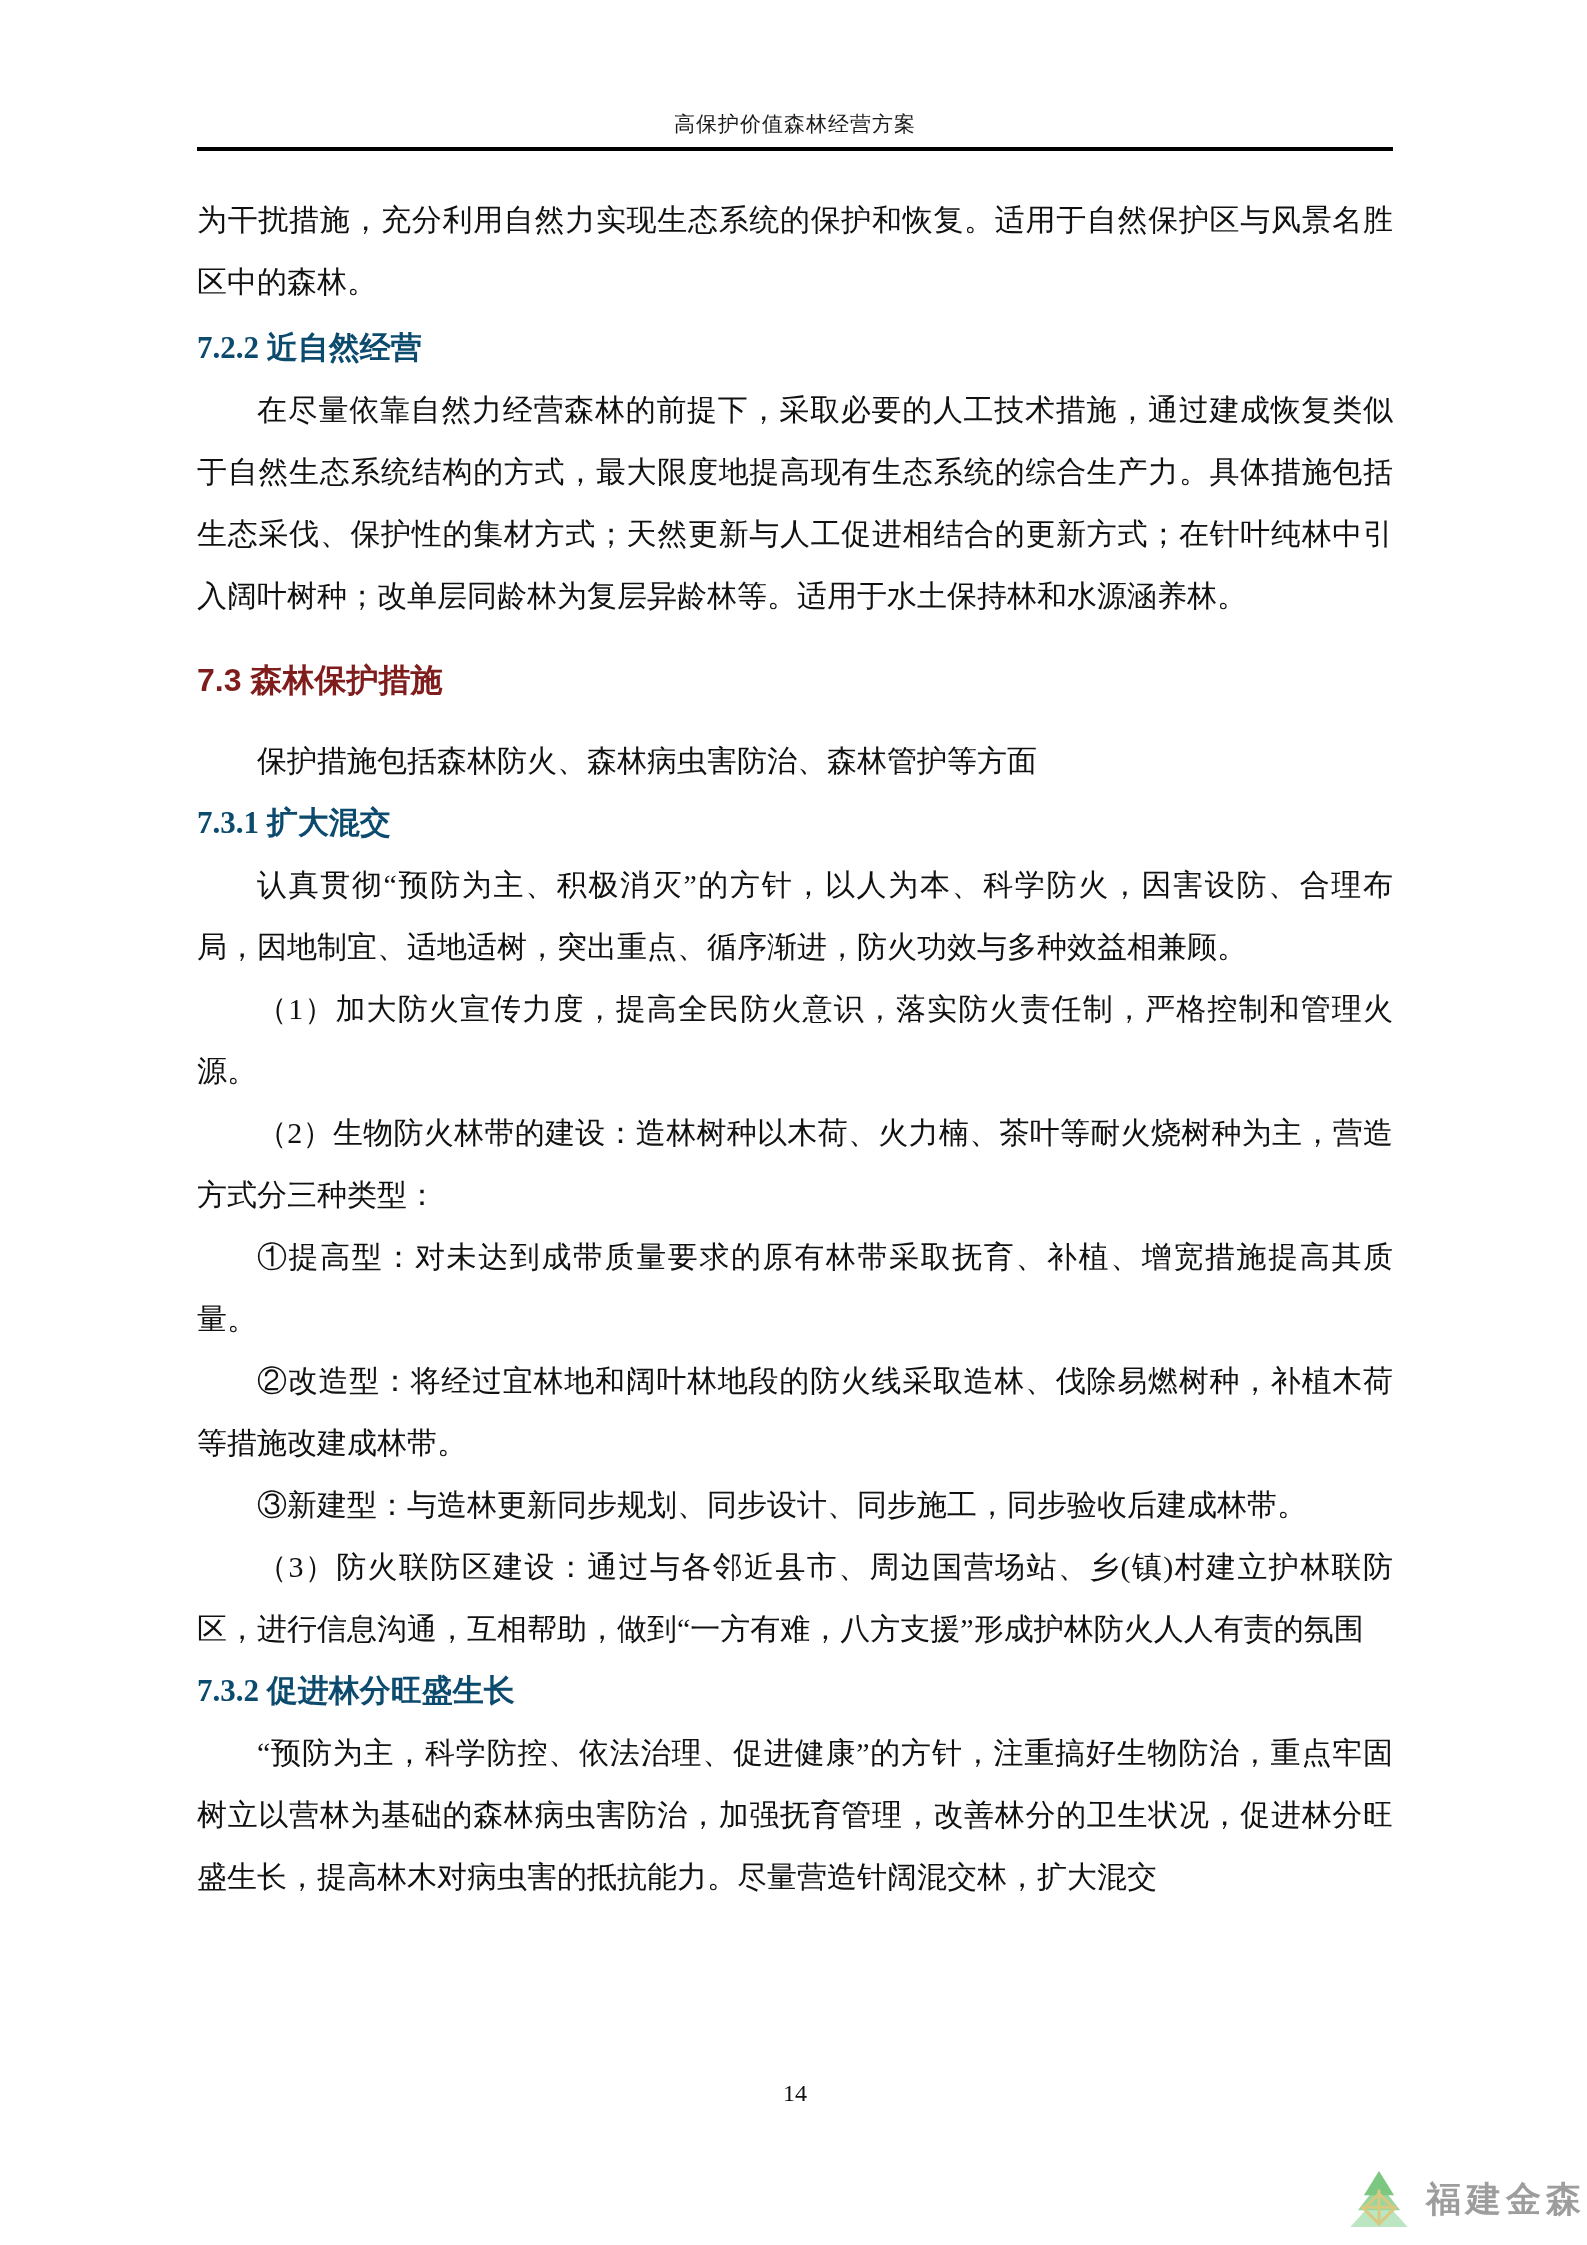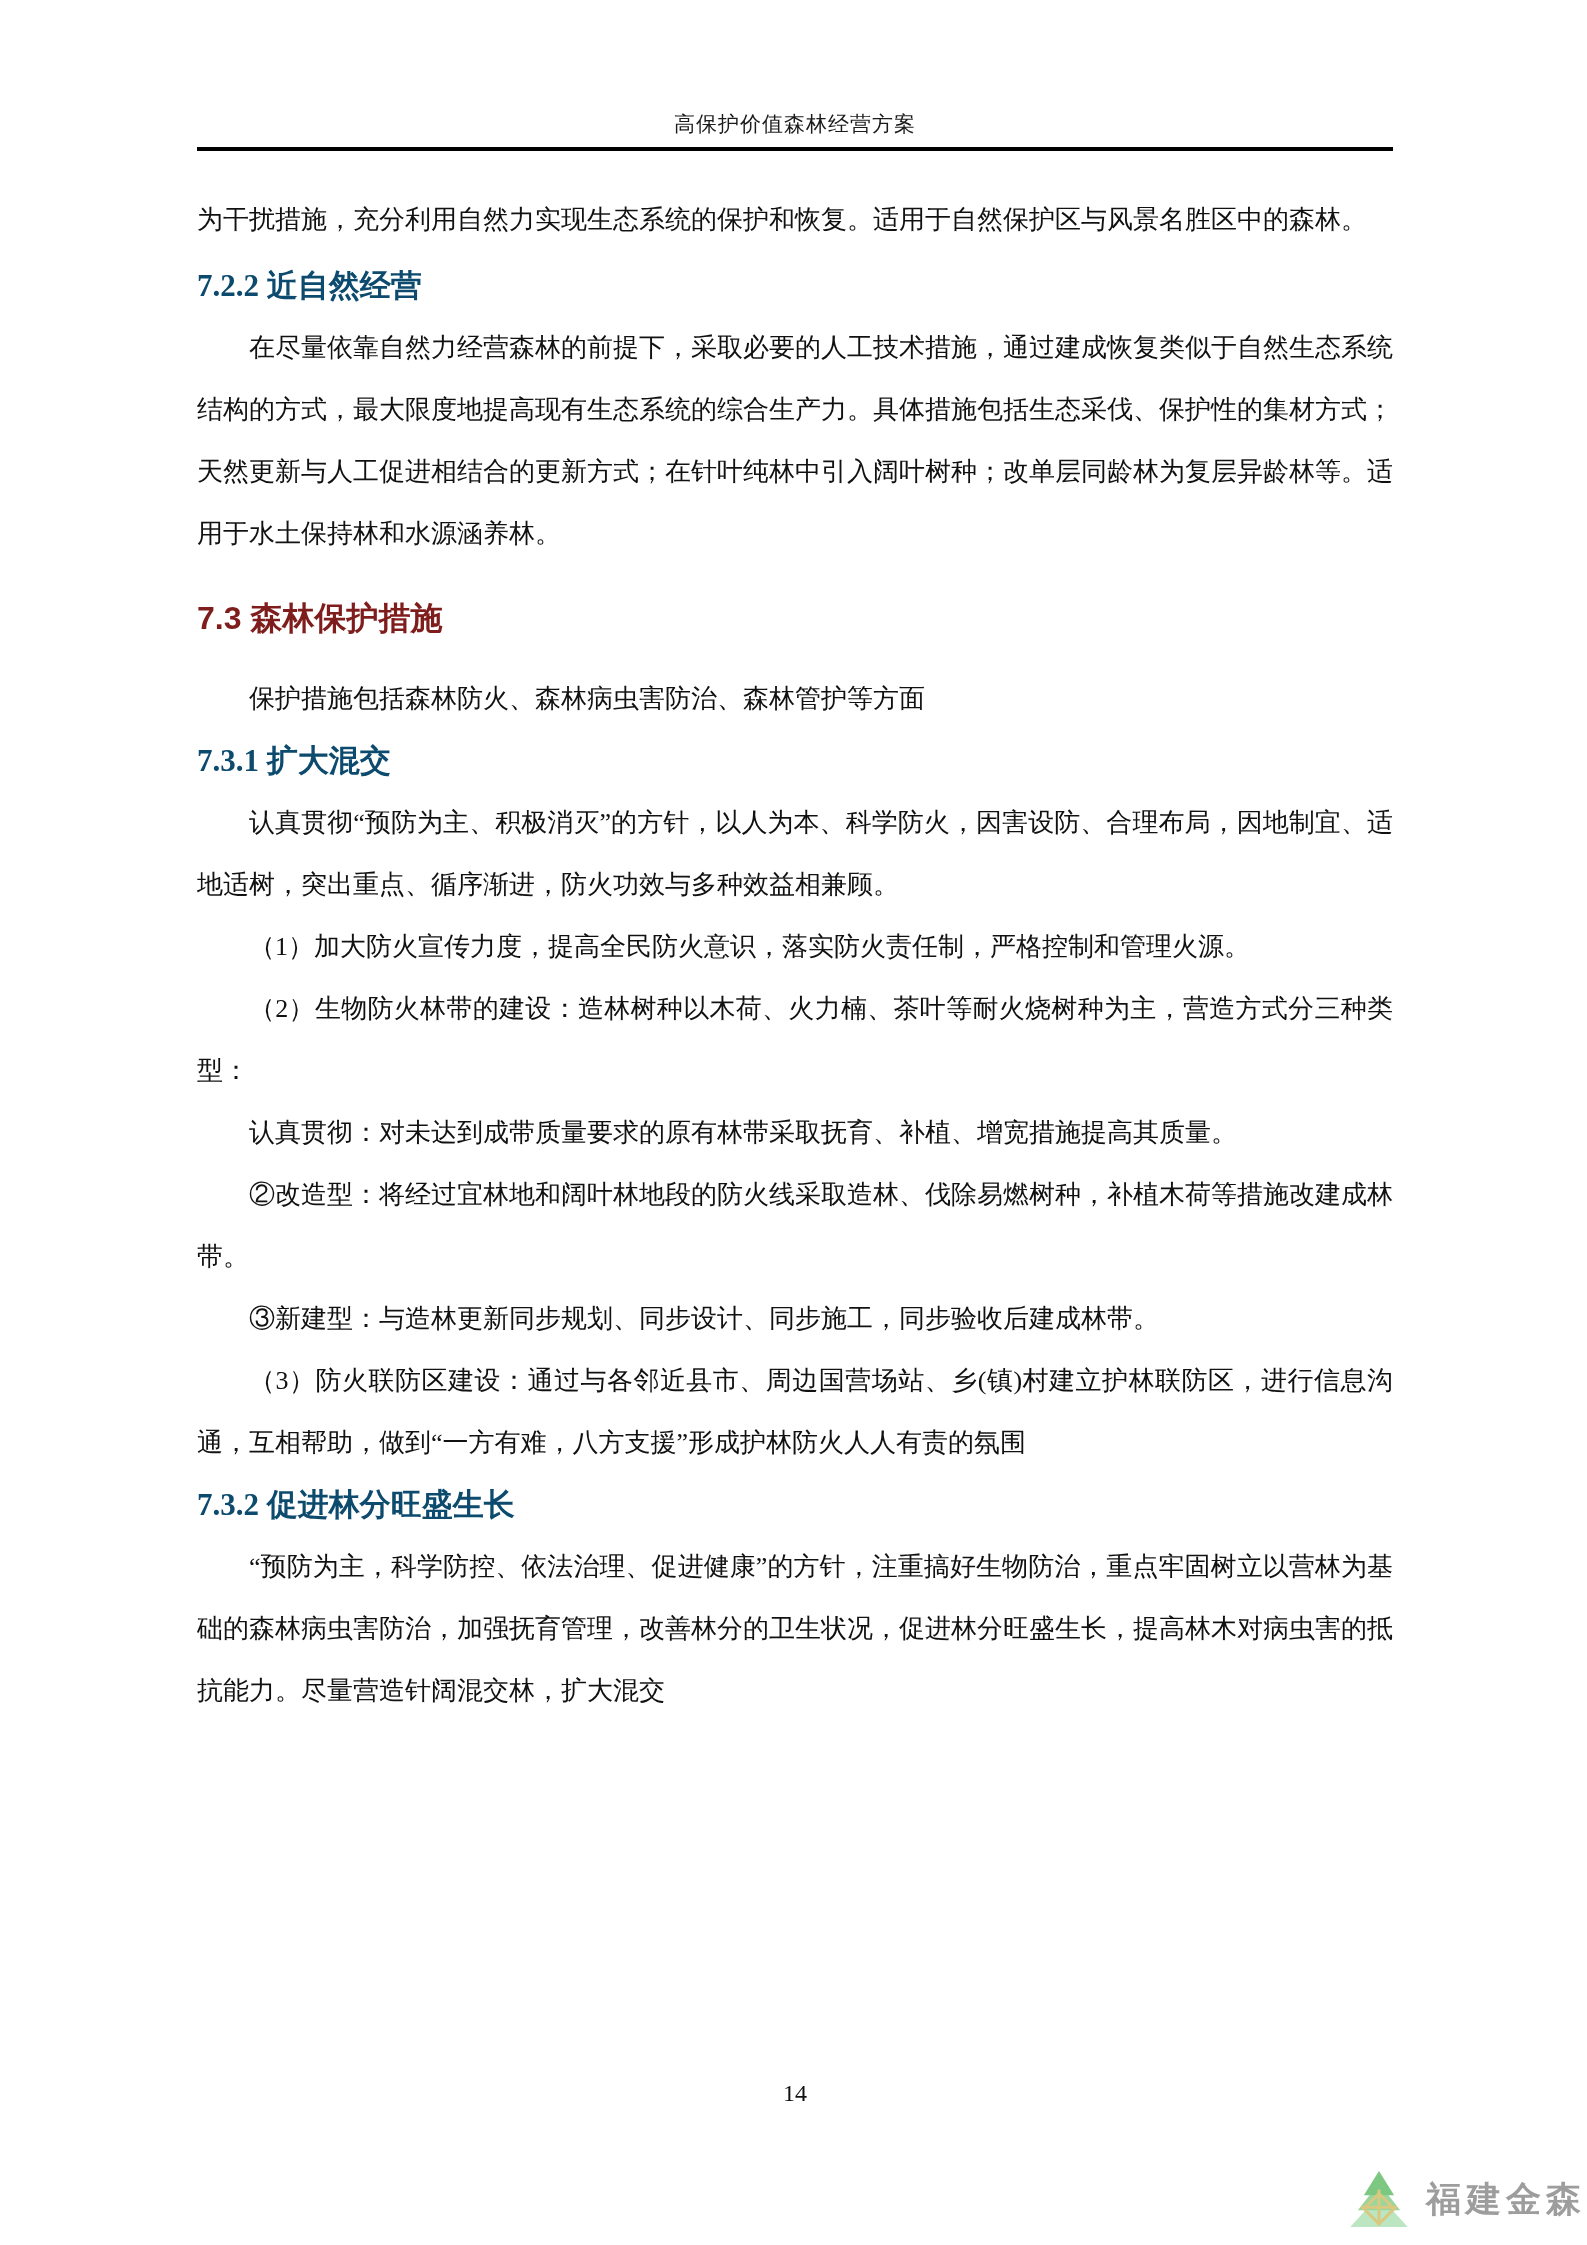--- a/index.html
+++ b/index.html
@@ -16,21 +16,21 @@
     text-align:center;font-size:21px;letter-spacing:1px;color:#1a1a1a;
   }
   .header-rule{
     position:absolute;top:147px;left:197px;width:1196px;height:4px;
     background:#000000;
   }
   .doc-body{
     position:absolute;top:189px;left:197px;width:1196px;
   }
   .doc-body p{
-    margin:0;font-size:26px;line-height:62px;
+    margin:0;font-size:30px;line-height:62px;
     text-align:justify;color:#111111;
   }
   .doc-body p.indent{text-indent:2em;}
   h3.sub-heading{
     margin:0;font-size:31px;font-weight:bold;line-height:62px;
     font-family:"Liberation Serif","DejaVu Serif",serif;color:#0c4a6e;
   }
   h3.sub-heading.after-para{margin-top:4px;}
   h2.section-heading{
     margin:18px 0 15px 0;font-size:32px;font-weight:bold;line-height:70px;
@@ -72,21 +72,21 @@
     <p class="indent">保护措施包括森林防火、森林病虫害防治、森林管护等方面</p>
 
     <h3 class="sub-heading">7.3.1 扩大混交</h3>
 
     <p class="indent">认真贯彻“预防为主、积极消灭”的方针，以人为本、科学防火，因害设防、合理布局，因地制宜、适地适树，突出重点、循序渐进，防火功效与多种效益相兼顾。</p>
 
     <p class="indent">（1）加大防火宣传力度，提高全民防火意识，落实防火责任制，严格控制和管理火源。</p>
 
     <p class="indent">（2）生物防火林带的建设：造林树种以木荷、火力楠、茶叶等耐火烧树种为主，营造方式分三种类型：</p>
 
-    <p class="indent">认真贯彻：对未达到成带质量要求的原有林带采取抚育、补植、增宽措施提高其质量。</p>
+    <p class="indent">①提高型：对未达到成带质量要求的原有林带采取抚育、补植、增宽措施提高其质量。</p>
 
     <p class="indent">②改造型：将经过宜林地和阔叶林地段的防火线采取造林、伐除易燃树种，补植木荷等措施改建成林带。</p>
 
     <p class="indent">③新建型：与造林更新同步规划、同步设计、同步施工，同步验收后建成林带。</p>
 
     <p class="indent">（3）防火联防区建设：通过与各邻近县市、周边国营场站、乡(镇)村建立护林联防区，进行信息沟通，互相帮助，做到“一方有难，八方支援”形成护林防火人人有责的氛围</p>
 
     <h3 class="sub-heading">7.3.2 促进林分旺盛生长</h3>
 
     <p class="indent">“预防为主，科学防控、依法治理、促进健康”的方针，注重搞好生物防治，重点牢固树立以营林为基础的森林病虫害防治，加强抚育管理，改善林分的卫生状况，促进林分旺盛生长，提高林木对病虫害的抵抗能力。尽量营造针阔混交林，扩大混交</p>

